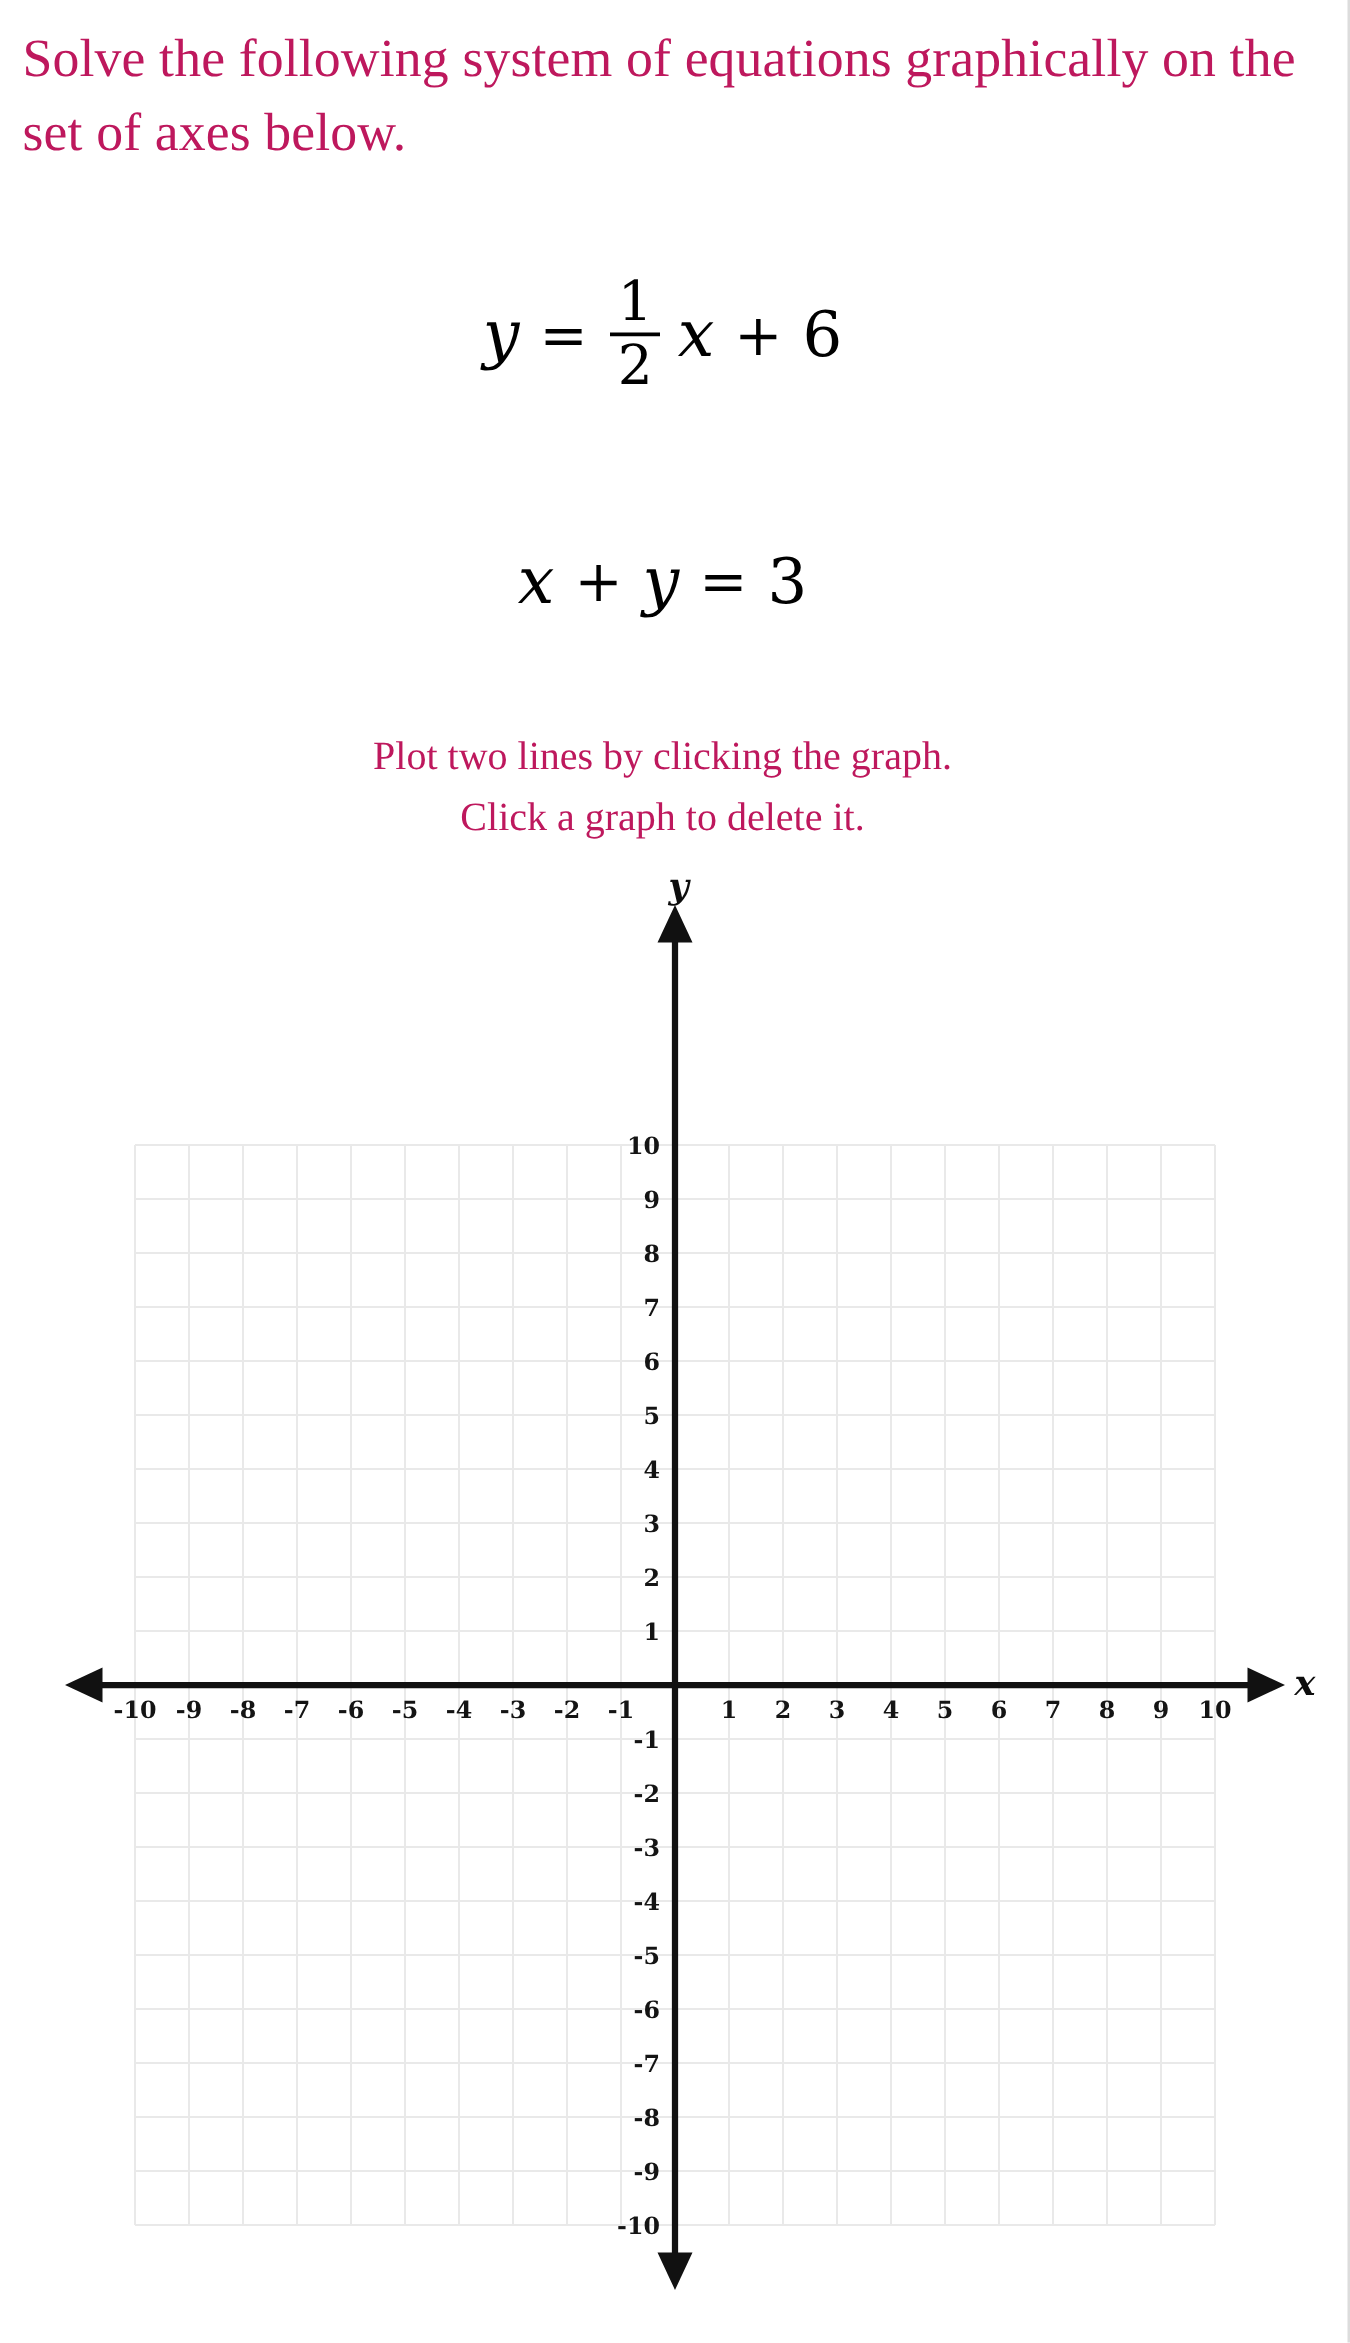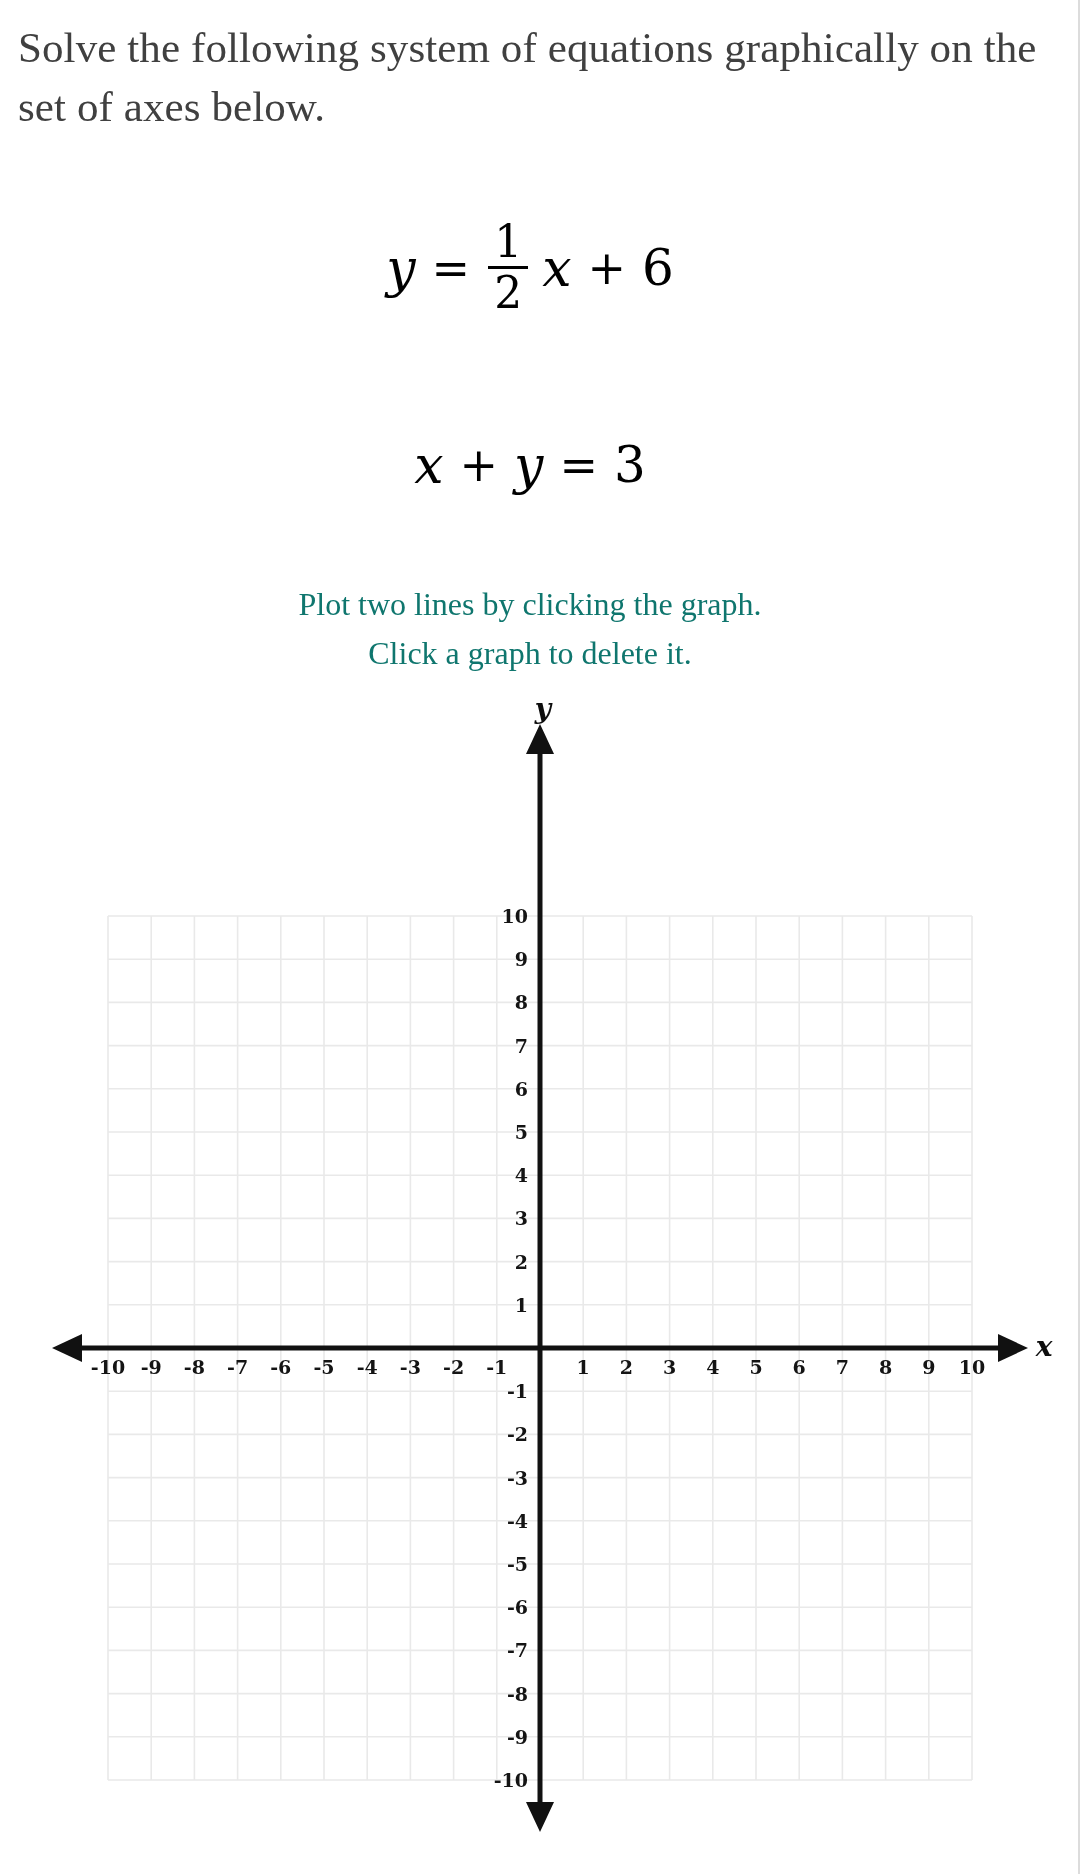--- a/index.html
+++ b/index.html
@@ -23,21 +23,21 @@
   }
 
   
   .prompt {
     position: absolute;
     left: 18px;
     top: 18px;
     width: 1020px;
     font-size: 43px;
     line-height: 1.38;
-    color: #404040;
+    color: #be185d;
     font-family: "Liberation Serif", "DejaVu Serif", serif;
     letter-spacing: 0.1px;
   }
 
   
   .equations {
     position: absolute;
     left: 0;
     top: 218px;
     width: 1060px;
@@ -90,21 +90,21 @@
   }
   .eq-xshift { margin-left: -4px; }
 
   
   .instructions {
     position: absolute;
     left: 0;
     top: 580px;
     width: 1060px;
     text-align: center;
-    color: #0f766e;
+    color: #be185d;
     font-size: 32px;
     line-height: 1.52;
     font-family: "Liberation Serif", "DejaVu Serif", serif;
   }
   .instructions div { display: block; }
 
   
   .graph-wrap {
     position: absolute;
     left: 0;

